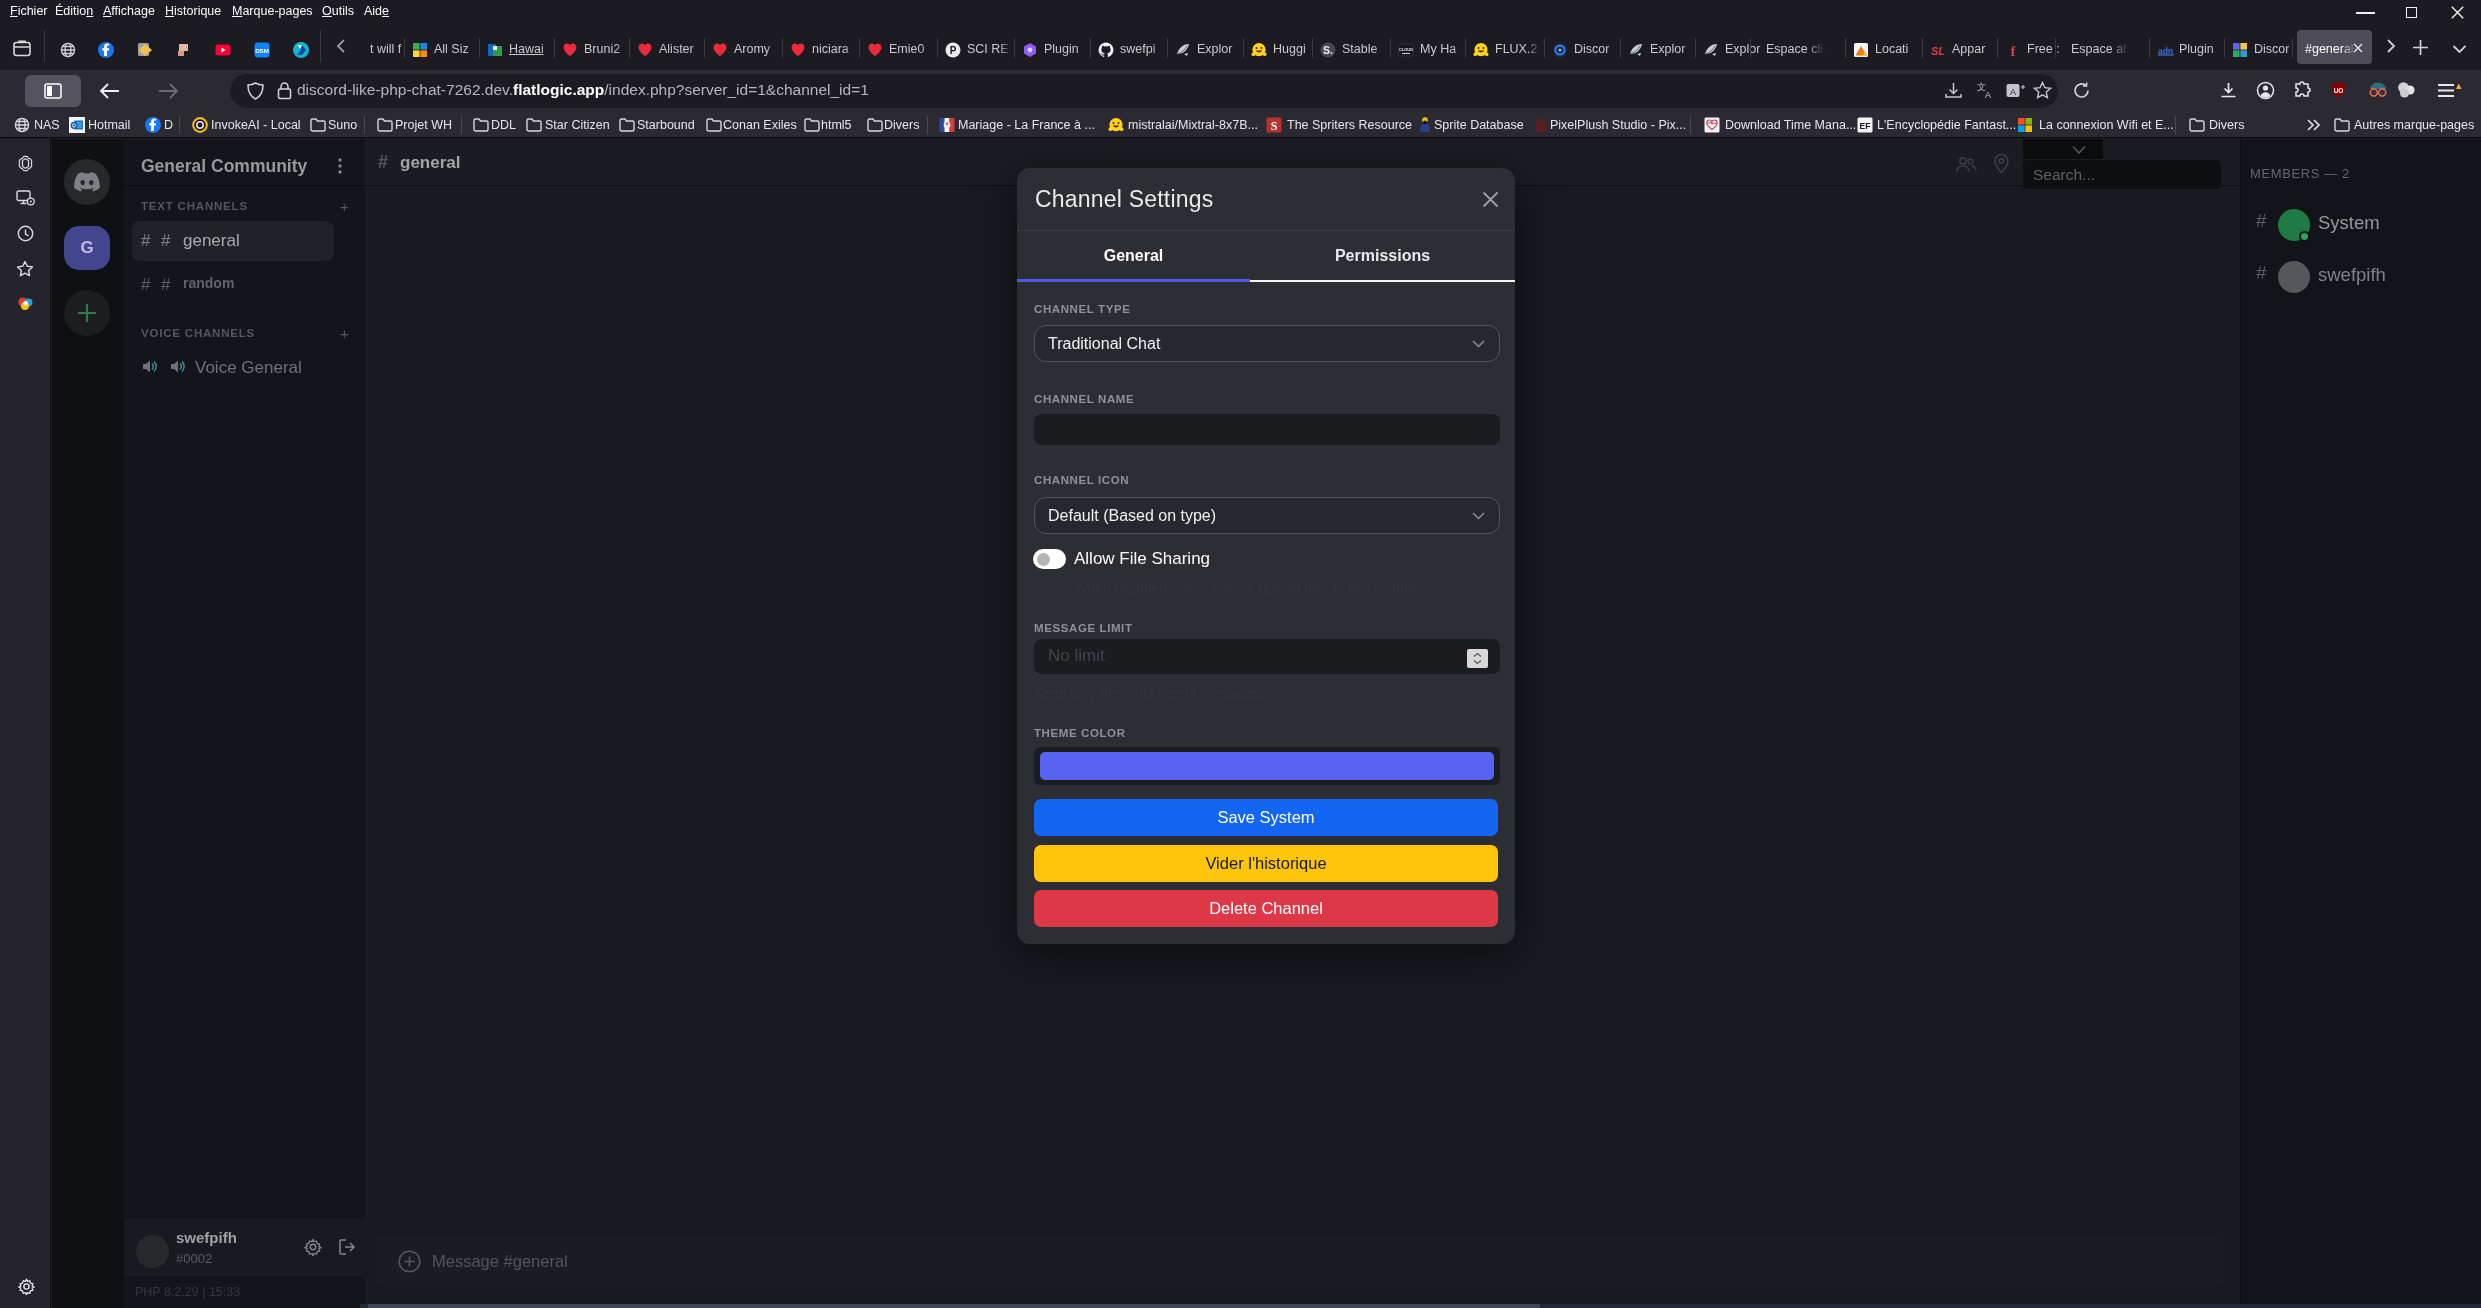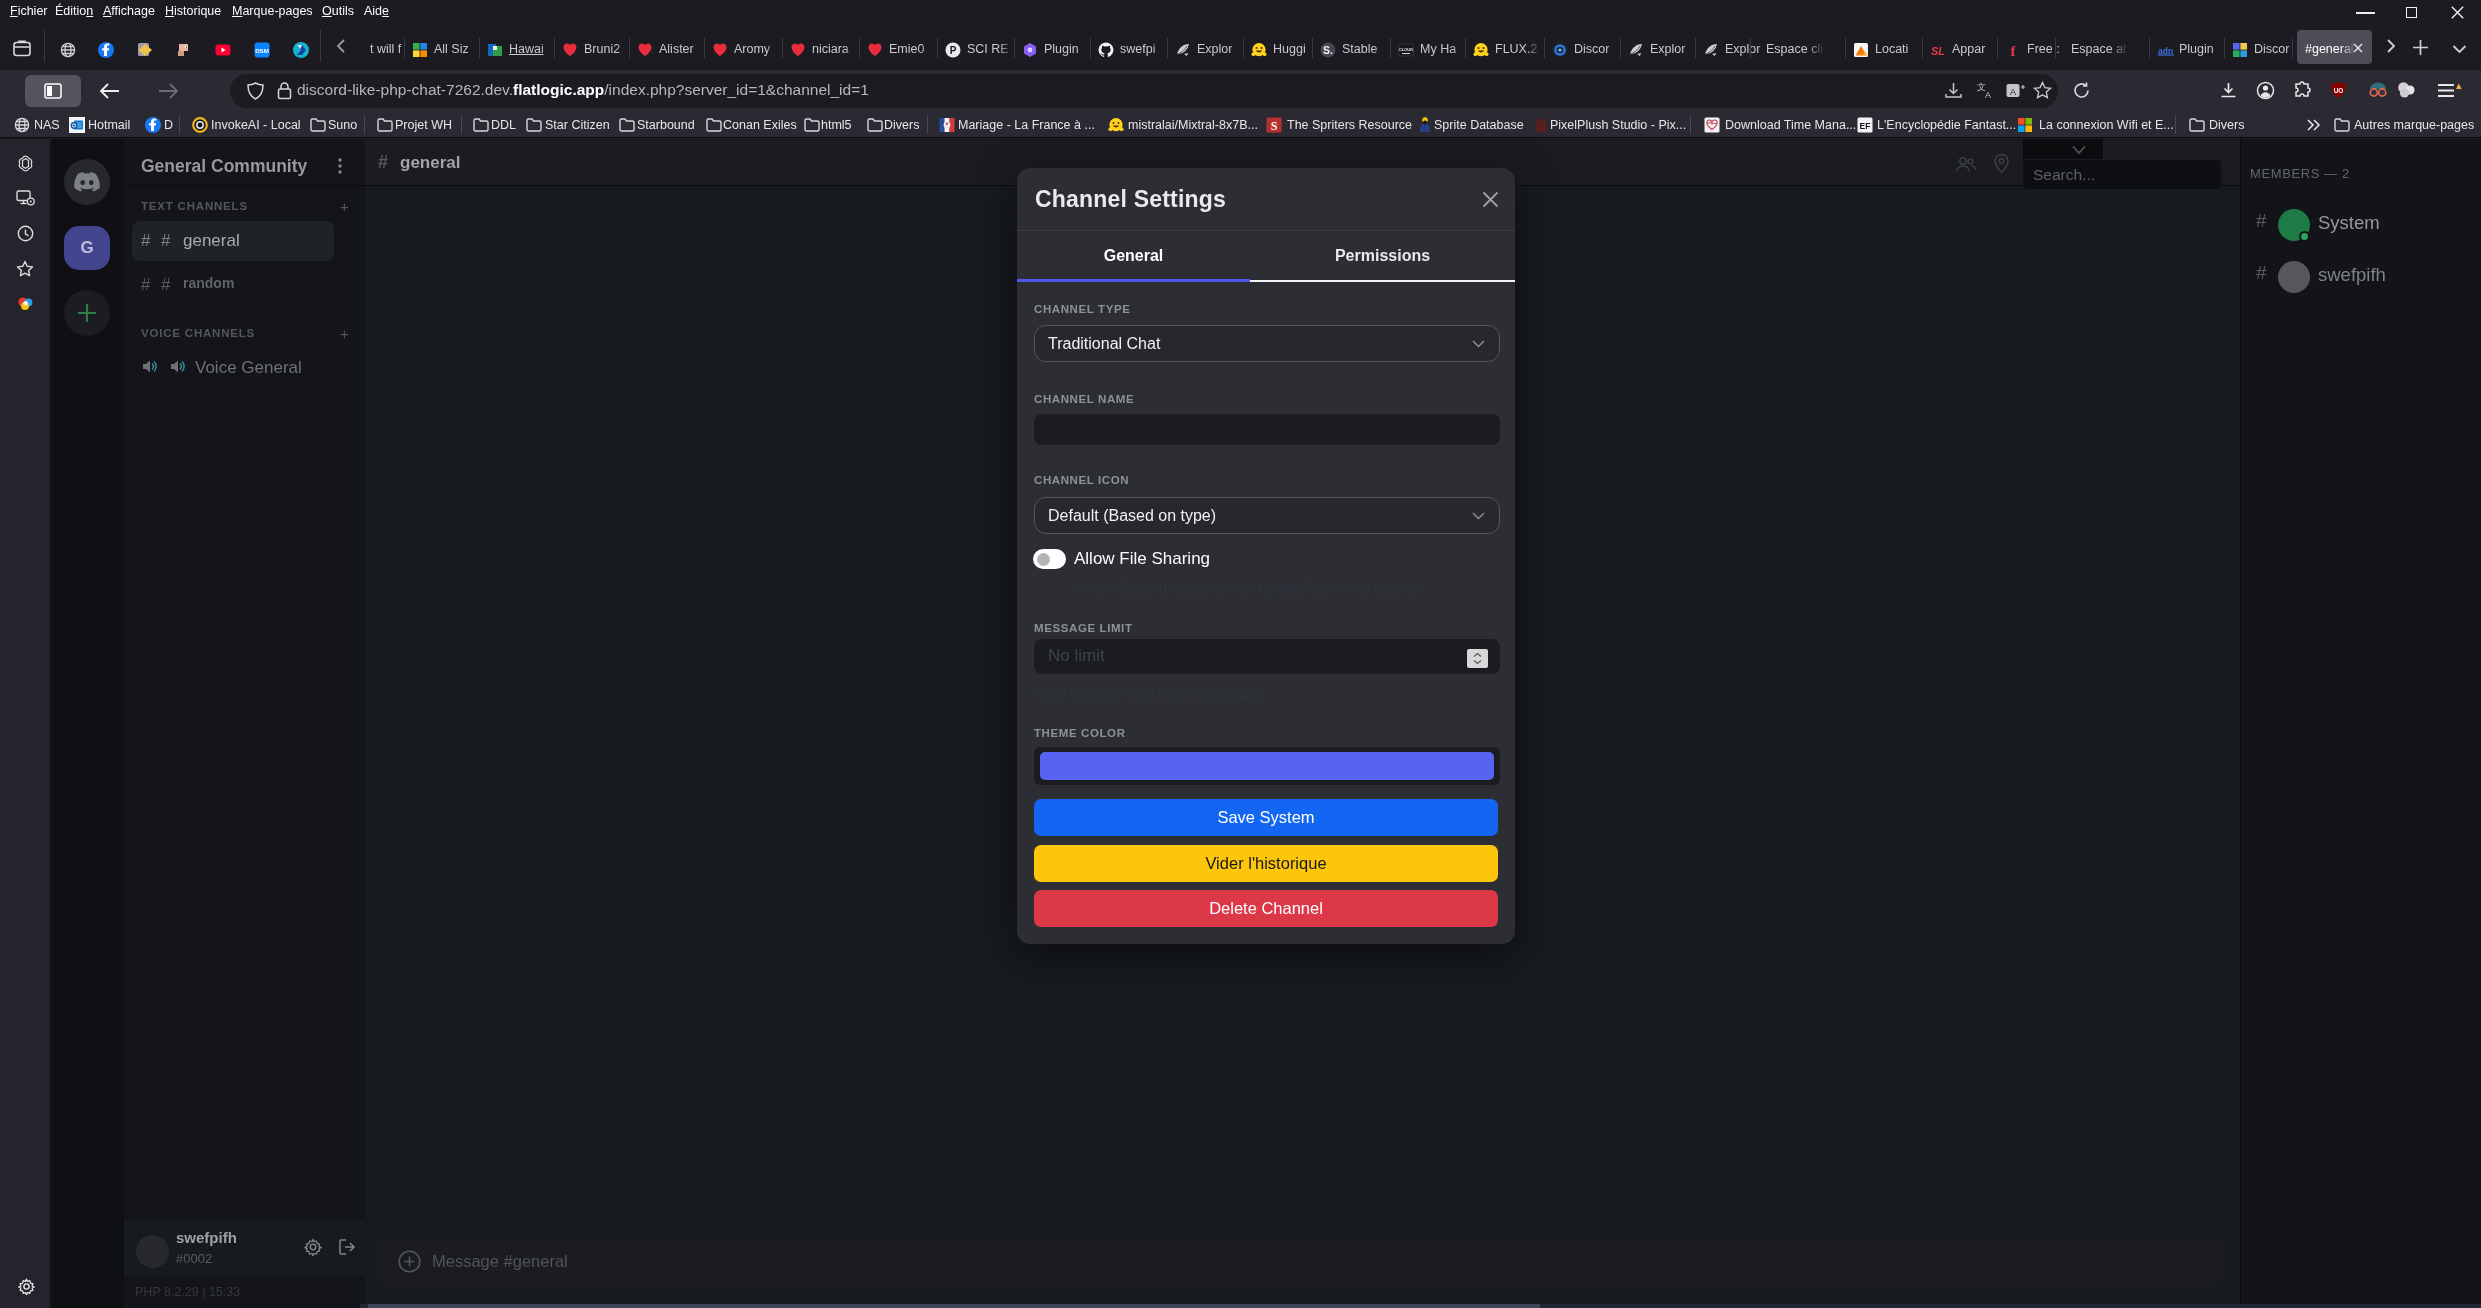--- a/index.html
+++ b/index.html
@@ -585,21 +585,21 @@
     <div class="a" style="left:15px;top:123px;font-size:19px;color:#5a5d61;">#</div>
     <div class="a" style="left:37px;top:122px;width:32px;height:32px;border-radius:50%;background:#55575b;"></div>
     <div class="a" style="left:77px;top:125px;font-size:18.5px;color:#7f8286;">swefpifh</div>
   </div>
 
   <div class="a" style="left:360px;top:1165px;width:2121px;height:4px;background:#222936;"></div>
   <div class="a" style="left:368px;top:1165px;width:1172px;height:4px;background:#3d4758;"></div>
 </div>
 
 <div id="modal" class="a" style="left:1017px;top:168px;width:498px;height:776px;background:#2c2e33;border-radius:13px;box-shadow:0 10px 40px rgba(0,0,0,0.5);">
-  <div class="a" style="left:18px;top:18px;font-size:23px;font-weight:bold;color:#e9eaec;letter-spacing:0.2px;">Channel Settings</div>
+  <div class="a" style="left:18px;top:18px;font-size:23px;font-weight:normal;color:#e9eaec;letter-spacing:0.2px;">Channel Settings</div>
   <svg class="ic" style="left:465px;top:23px;" width="17" height="17" viewBox="0 0 17 17">
       <path d="M1.5 1.5 L15.5 15.5 M15.5 1.5 L1.5 15.5" stroke="#9da0a4" stroke-width="1.8"></path>
     </svg>
   <div class="a" style="left:0;top:62px;width:498px;height:1px;background:#3a3c41;"></div>
   <div class="a" style="left:0;top:79px;width:233px;text-align:center;font-size:16px;font-weight:bold;color:#fff;">General</div>
   <div class="a" style="left:233px;top:79px;width:265px;text-align:center;font-size:16px;font-weight:bold;color:#e8eaed;">Permissions</div>
   <div class="a" style="left:0;top:111px;width:233px;height:3px;background:#4d59e8;"></div>
   <div class="a" style="left:233px;top:112px;width:265px;height:2px;background:#f2f3f4;"></div>
 
   <div class="lbl" style="left:17px;top:135px;">CHANNEL TYPE</div>

